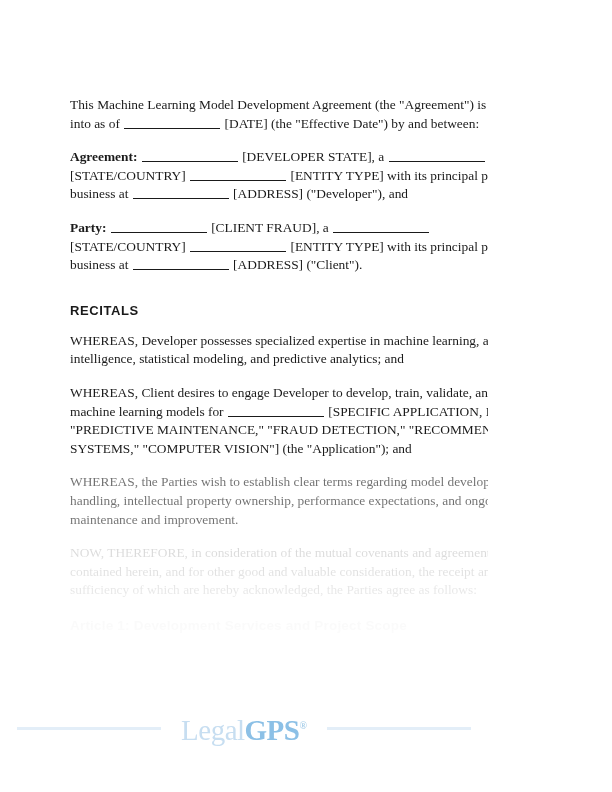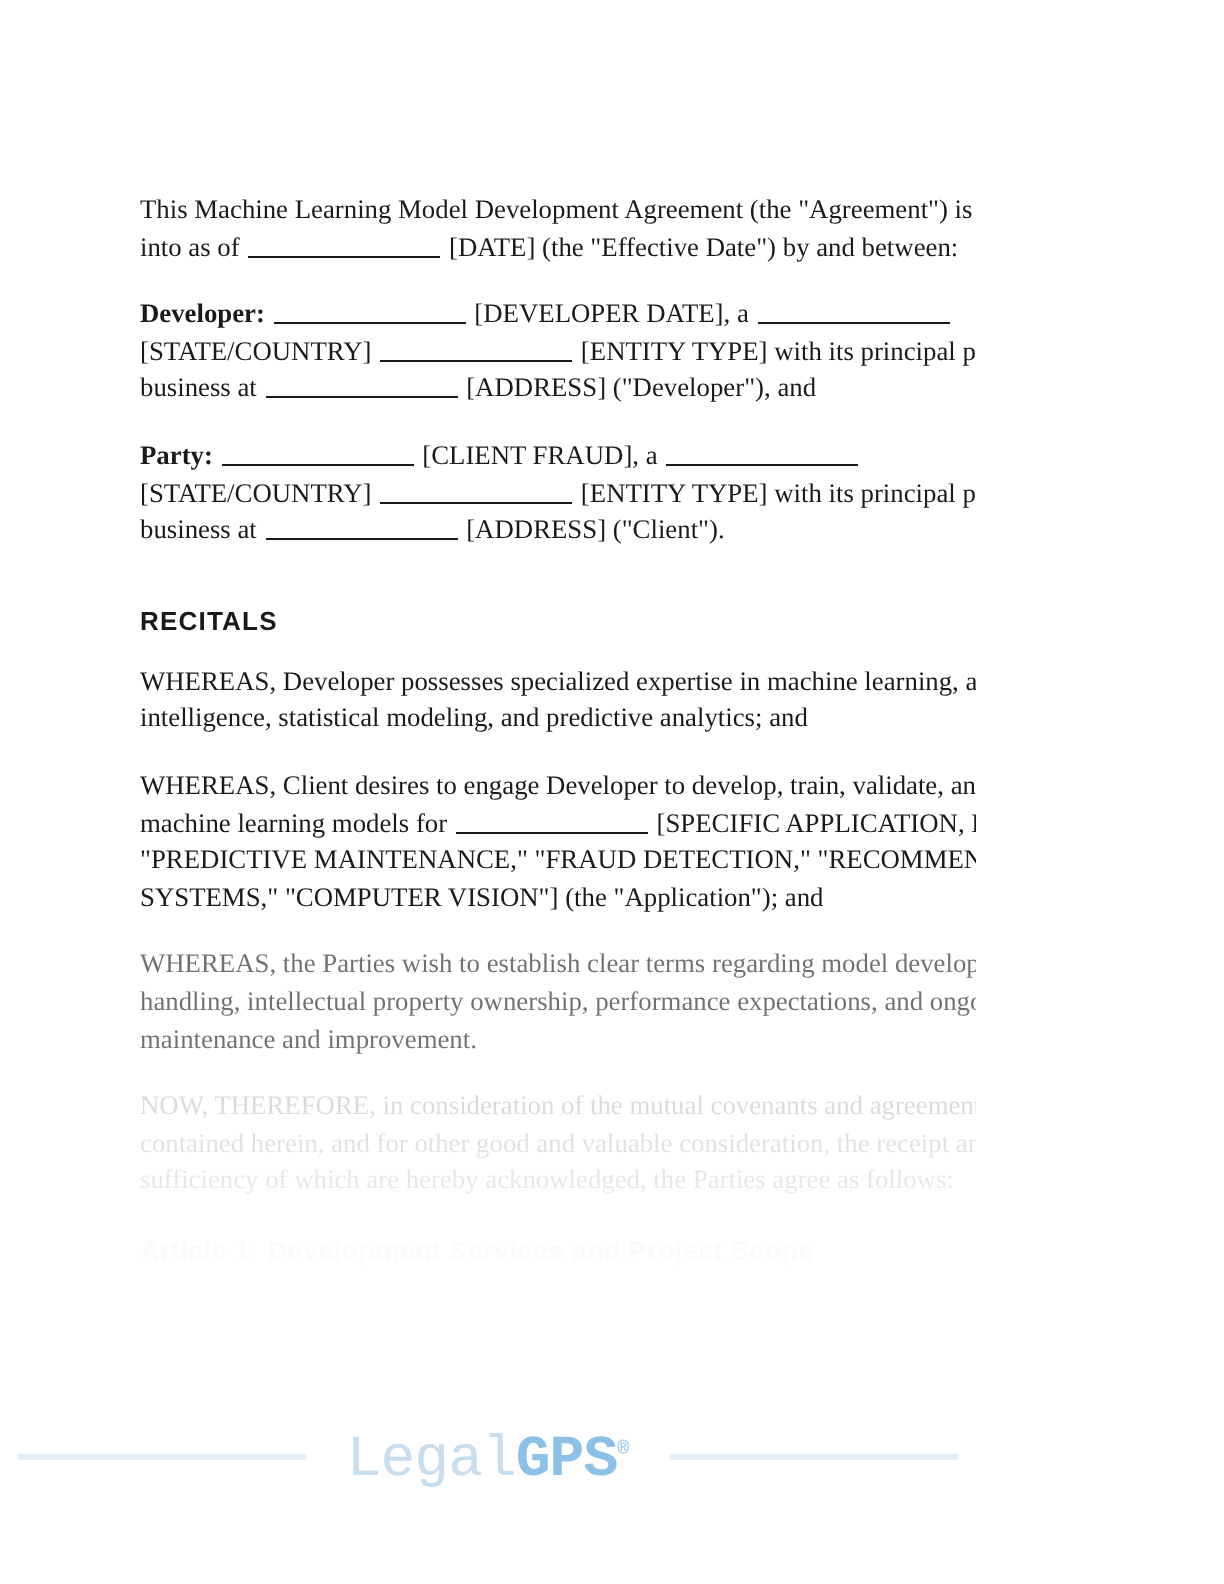--- a/index.html
+++ b/index.html
@@ -99,21 +99,21 @@
   }
   .rule {
     height: 3px;
     width: 144px;
     background: #e3eef8;
     flex: none;
   }
   .rule.left { margin-right: 20px; }
   .rule.right { margin-left: 20px; }
   .logo {
-    font-family: Liberation Mono, monospace;
+    font-family: Liberation Serif, serif;
     font-size: 29px;
     line-height: 32px;
     white-space: nowrap;
     position: relative;
   }
   .logo-legal {
     color: #c7def1;
     font-weight: normal;
     letter-spacing: -0.5px;
   }
@@ -133,21 +133,21 @@
 <body>
 
 <div class="page">
 
   <div class="doc-body">
 
     <h1 class="doc-title"></h1>
 
     <p class="para f0"><span>This Machine Learning Model Development Agreement (the "Agreement") is entered into as of </span><span class="blank"></span><span> [DATE] (the "Effective Date") by and between:</span></p>
 
-    <p class="para f0"><b>Developer:</b><span> </span><span class="blank"></span><span> [DEVELOPER DATE], a </span><span class="blank"></span><span> [STATE/COUNTRY] </span><span class="blank"></span><span> [ENTITY TYPE] with its principal place of business at </span><span class="blank"></span><span> [ADDRESS] ("Developer"), and</span></p>
+    <p class="para f0"><b>Agreement:</b><span> </span><span class="blank"></span><span> [DEVELOPER STATE], a </span><span class="blank"></span><span> [STATE/COUNTRY] </span><span class="blank"></span><span> [ENTITY TYPE] with its principal place of business at </span><span class="blank"></span><span> [ADDRESS] ("Developer"), and</span></p>
 
     <p class="para f0"><b>Party:</b><span> </span><span class="blank"></span><span> [CLIENT FRAUD], a </span><span class="blank"></span><span> [STATE/COUNTRY] </span><span class="blank"></span><span> [ENTITY TYPE] with its principal place of business at </span><span class="blank"></span><span> [ADDRESS] ("Client").</span></p>
 
 
     <h2 class="section-heading">RECITALS</h2>
 
     <p class="para f0">WHEREAS, Developer possesses specialized expertise in machine learning, artificial intelligence, statistical modeling, and predictive analytics; and</p>
 
     <p class="para f0"><span>WHEREAS, Client desires to engage Developer to develop, train, validate, and deploy machine learning models for </span><span class="blank"></span><span> [SPECIFIC APPLICATION, E.G., "PREDICTIVE MAINTENANCE," "FRAUD DETECTION," "RECOMMENDATION SYSTEMS," "COMPUTER VISION"] (the "Application"); and</span></p>
 

